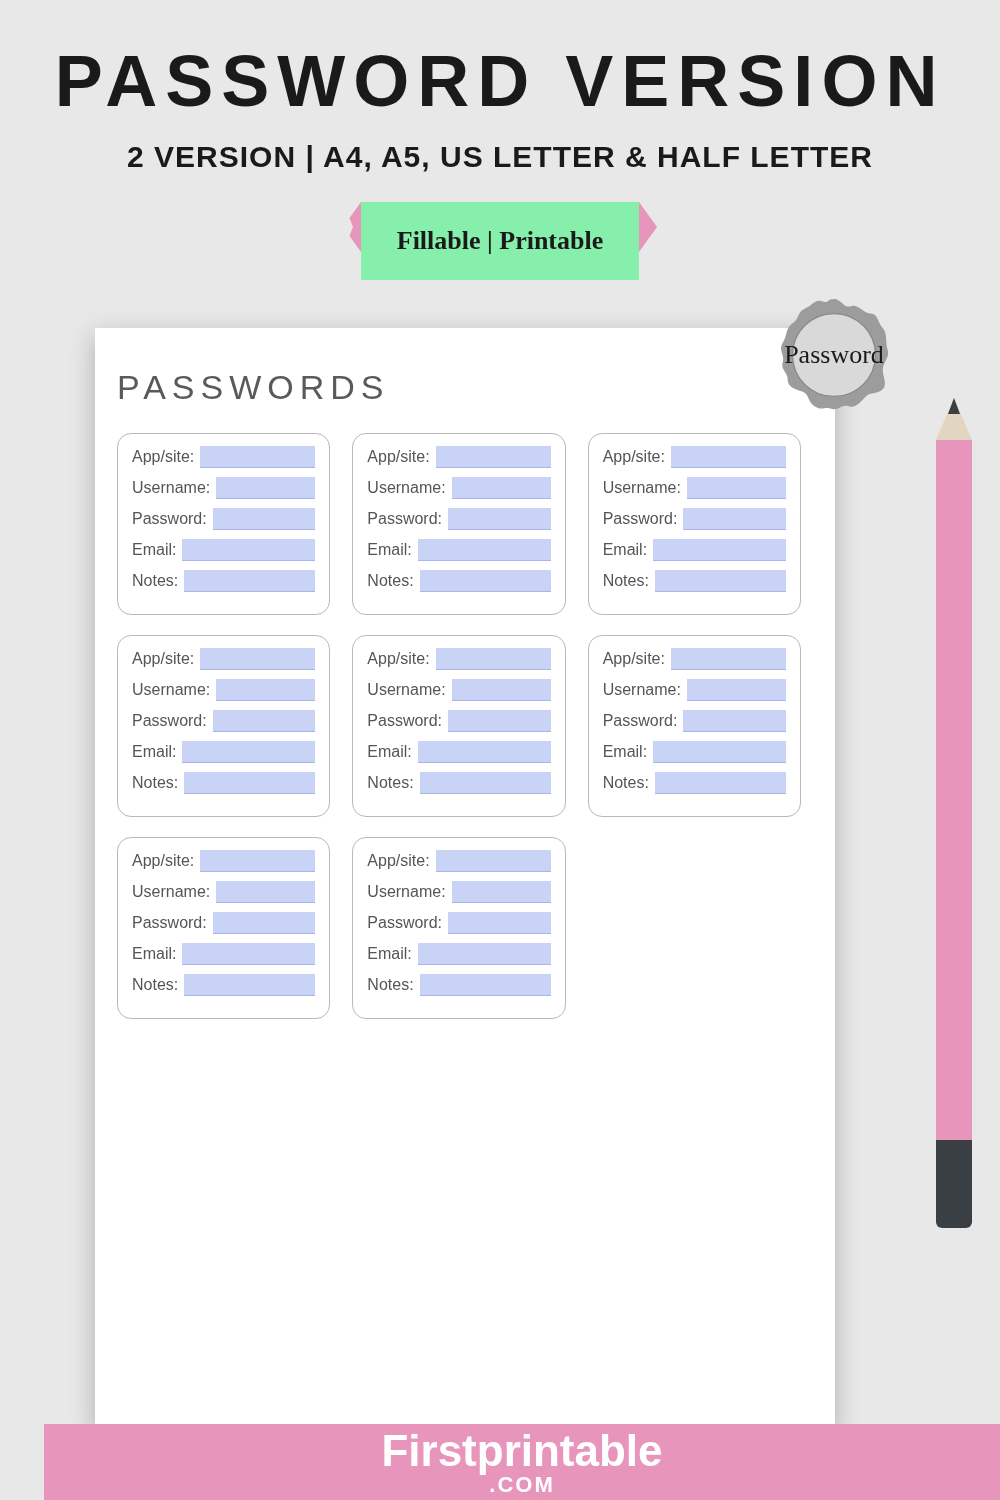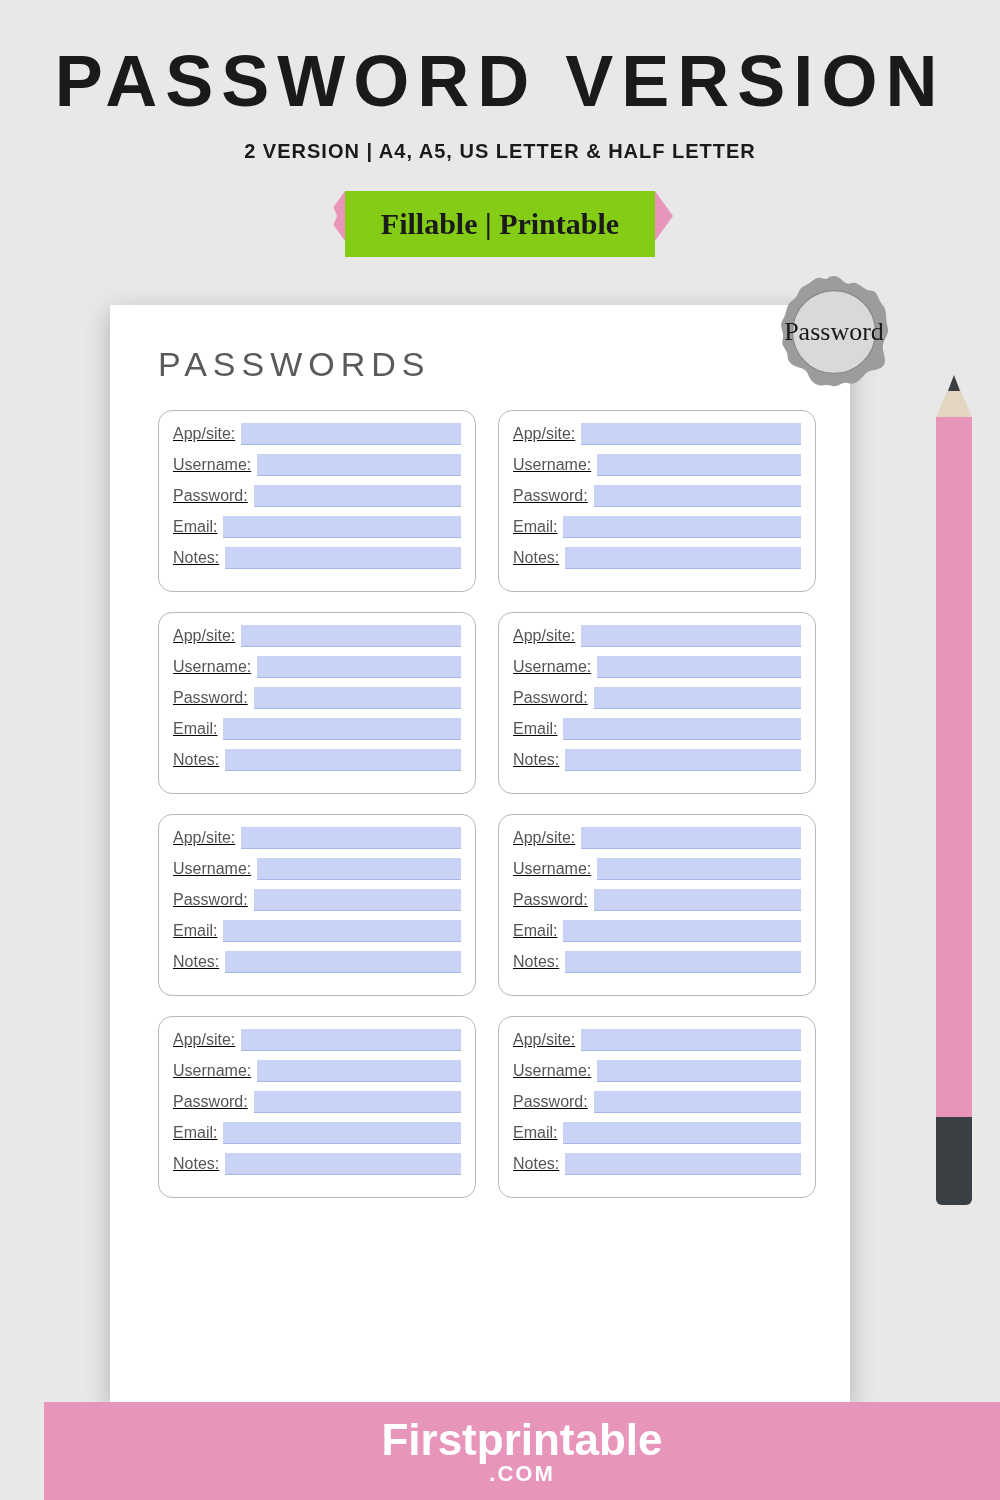--- a/index.html
+++ b/index.html
@@ -15,39 +15,39 @@
     text-align: center;
     padding-top: 40px;
   }
   .main-title {
     font-size: 72px;
     font-weight: 900;
     letter-spacing: 8px;
     color: #1a1a1a;
   }
   .subtitle {
-    font-size: 20px;
+    font-size: 30px;
     font-weight: 700;
     letter-spacing: 1px;
     color: #1a1a1a;
     margin-top: 18px;
   }
   .ribbon-wrap {
     display: flex;
     justify-content: center;
     margin-top: 28px;
   }
   .ribbon {
     position: relative;
-    background: #84cc16;
+    background: #86efac;
     color: #1a1a1a;
     font-family: 'Brush Script MT', cursive;
-    font-size: 30px;
+    font-size: 26px;
     font-weight: 600;
-    padding: 16px 36px;
+    padding: 24px 36px;
     display: flex;
     align-items: center;
   }
   .ribbon::before, .ribbon::after {
     content: "";
     position: absolute;
     top: 0;
     width: 0; height: 0;
     border-top: 25px solid transparent;
     border-bottom: 25px solid transparent;
@@ -62,41 +62,40 @@
   }
   .ribbon .notch-l { left: -18px; border-left: 10px solid #e8e8e8; top:0; }
   .ribbon .notch-r { right: -18px; border-right: 10px solid #e8e8e8; top:0; }
 
   .stage {
     position: relative;
     margin-top: 18px;
   }
   .sheet {
     position: absolute;
-    left: 110px;
+    left: 95px;
     top: 30px;
     width: 740px;
     height: 1100px;
     background: #fff;
     box-shadow: 0 8px 24px rgba(0,0,0,0.25);
-    padding: 40px 34px 0 48px;
+    padding: 40px 34px 0 22px;
   }
   .sheet-title {
     font-size: 34px;
     font-weight: 400;
     letter-spacing: 6px;
     color: #5a5a5a;
     margin-bottom: 26px;
     font-family: Arial, sans-serif;
   }
   .grid {
     display: grid;
-    grid-template-columns: 1fr 1fr;
+    grid-template-columns: 1fr 1fr 1fr;
     gap: 20px 22px;
-    text-decoration: underline;
   }
   .card {
     border: 1px solid #b8b8b8;
     border-radius: 14px;
     padding: 12px 14px 14px 14px;
   }
   .row {
     display: flex;
     align-items: center;
     margin-bottom: 9px;
@@ -165,21 +164,21 @@
   .pencil .eraser {
     width: 36px;
     height: 88px;
     background: #3a3f44;
     border-radius: 0 0 6px 6px;
   }
 
   .footer {
     position: absolute;
     bottom: 0; left: 0; right: 0;
-    height: 98px;
+    height: 76px;
     background: #e895bb;
     display: flex;
     flex-direction: column;
     align-items: center;
     justify-content: center;
     color: #fff;
     margin-left: 44px;
   }
   .footer .brand {
     font-size: 44px;

